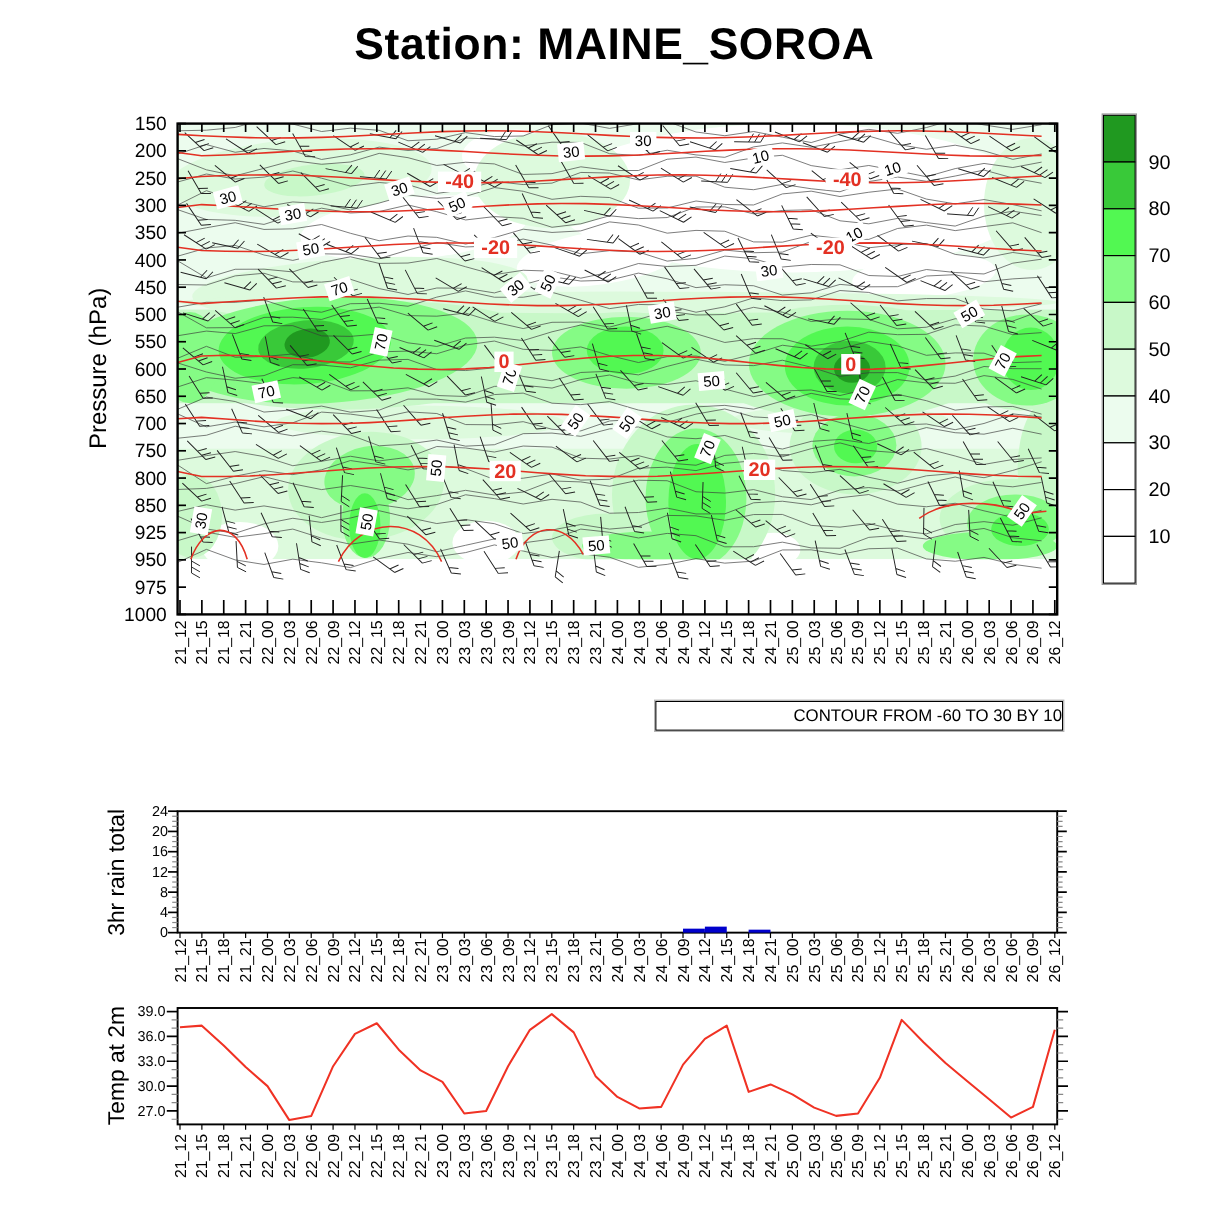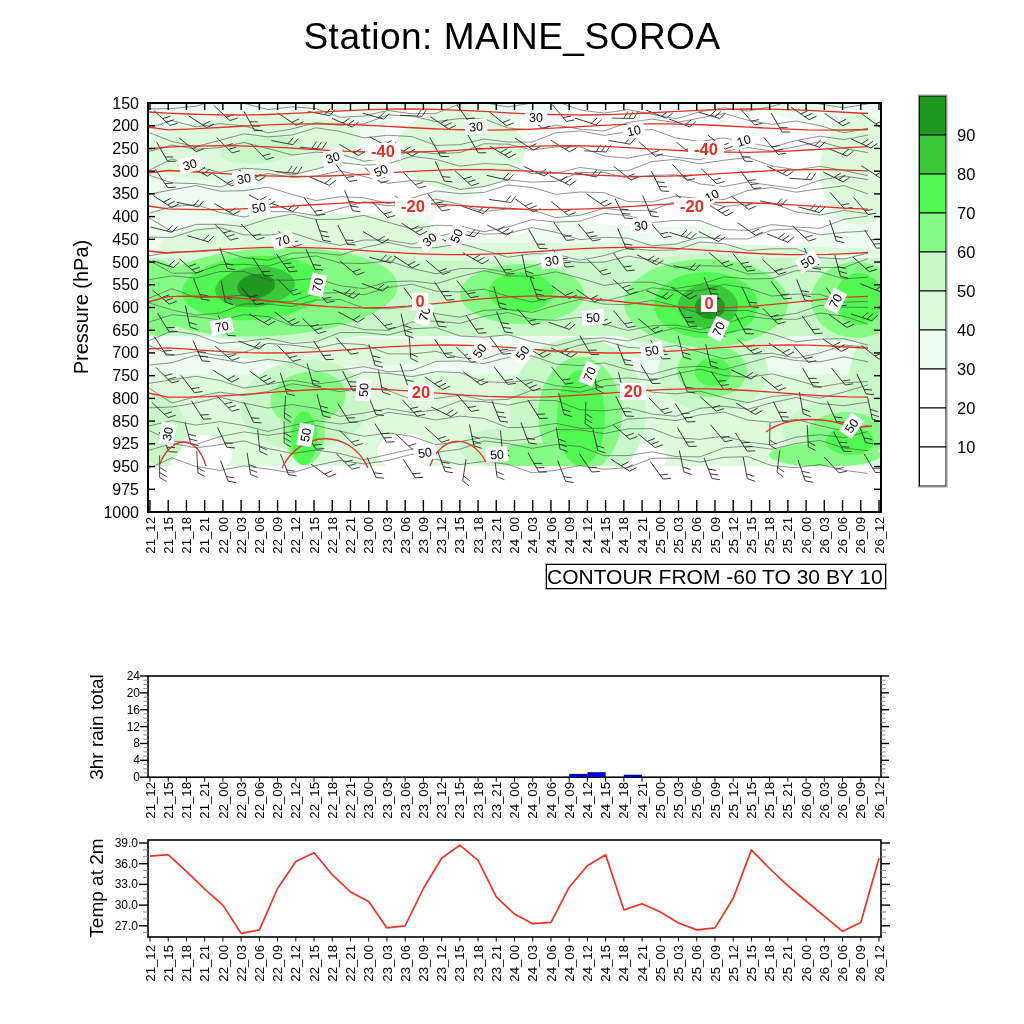--- a/index.html
+++ b/index.html
@@ -1,23 +1,23 @@
 <!DOCTYPE html>
 <html><head>
 <meta charset="utf-8">
 <style>
   html,body{margin:0;padding:0;background:#fff;}
   .page{position:relative;width:1024px;height:1024px;background:#fff;overflow:hidden;
         font-family:"Liberation Sans",sans-serif;color:#000;}
   #page-title{position:absolute;top:16px;left:0;width:1024px;margin:0;text-align:center;
-        font-size:37px;font-weight:400;letter-spacing:.5px;font-family:"Liberation Sans",sans-serif;}
+        font-size:37px;font-weight:700;letter-spacing:.5px;font-family:"Liberation Sans",sans-serif;}
   #chart{position:absolute;left:0;top:0;}
-  #contour-note{position:absolute;left:546px;top:564px;width:338px;height:23px;
-        border:1.6px solid #000;outline:1px solid #b5b5b5;text-align:left;line-height:23px;
-        font-size:21px;background:#fff;}
+  #contour-note{position:absolute;left:546px;top:584px;width:338px;height:23px;
+        border:1.6px solid #000;outline:1px solid #b5b5b5;text-align:right;line-height:23px;
+        font-size:14px;background:#fff;}
   text{font-family:"Liberation Sans",sans-serif;}
 </style>
 </head>
 <body>
 
 <div class="page">
   <h1 id="page-title">Station: MAINE_SOROA</h1>
   <svg id="chart" width="1024" height="1024" viewBox="0 0 1024 1024">
       <defs>
         <clipPath id="clipMain">

